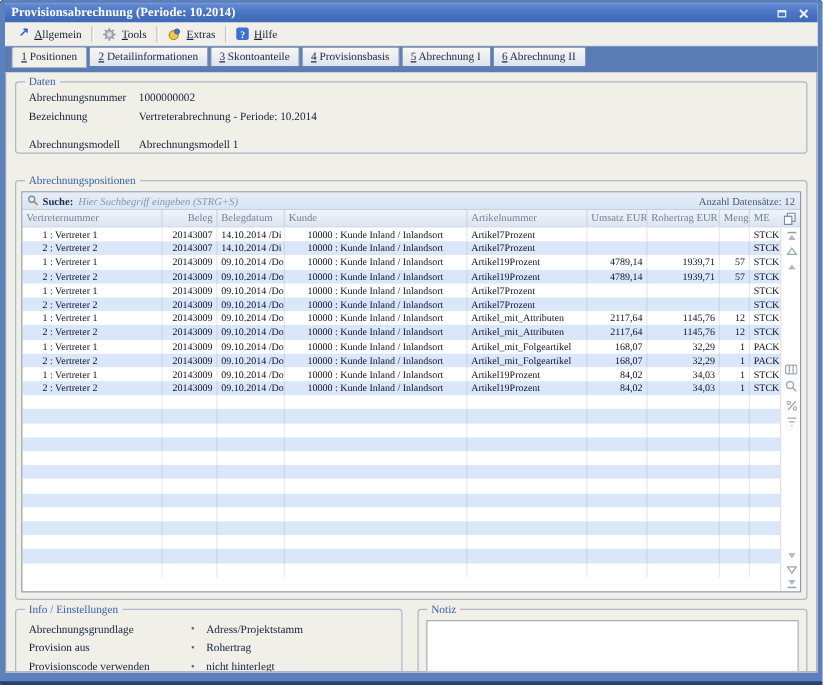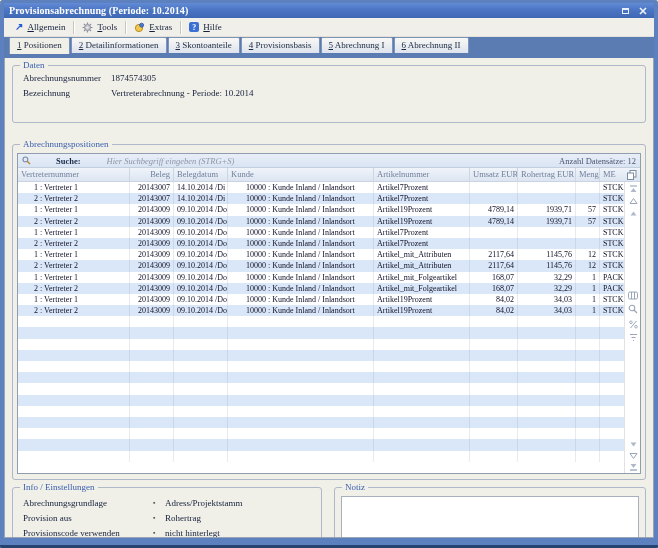--- a/index.html
+++ b/index.html
@@ -46,21 +46,21 @@
   .grp-daten{height:58px;margin-top:4px;}
   .f-row{display:flex;height:13px;align-items:center;padding-left:10px;font-size:9px;color:#15203a;}
   .f-row .f-label{width:88px;}
   .f-r1{margin-top:5px;}.f-r2{margin-top:2px;}.f-r3{margin-top:9px;}
 
   
   .grp-positionen{height:336px;margin-top:21px;}
   .table-container{position:absolute;left:4px;right:4px;top:8px;bottom:5px;border:1px solid #919cae;
     background:#fff;display:flex;flex-direction:column;overflow:hidden;}
   .search-row{height:14px;background:linear-gradient(180deg,#e8eef8,#d9e4f3);border-bottom:1px solid #c3cfde;
-    display:flex;align-items:center;padding:0 4px;font-size:8.5px;gap:22px;}
+    display:flex;align-items:center;padding:0 4px;font-size:8.5px;}
   .search-label{font-weight:bold;color:#1b2b4a;margin:0 4px 0 3px;}
   .search-placeholder{font-style:italic;color:#8d96a8;flex:1;white-space:nowrap;overflow:hidden;}
   .record-count{color:#4a5670;white-space:nowrap;}
   .header-row{height:14px;background:linear-gradient(180deg,#f0f4fa,#dce5f1);border-bottom:1px solid #c9d3e2;display:flex;}
   .hdr-cells{display:flex;flex:1;overflow:hidden;}
   .th{font-size:8.5px;color:#71809c;line-height:13px;padding:0 3px;white-space:nowrap;overflow:hidden;
     border-right:1px solid #cdd6e4;}
   .th-strip{width:16px;display:flex;align-items:center;justify-content:center;}
   .body-wrap{flex:1;display:flex;overflow:hidden;}
   .rows-area{flex:1;overflow:hidden;}
@@ -149,25 +149,29 @@
       <span class="tab"><u>5</u> Abrechnung I</span>
       <span class="tab"><u>6</u> Abrechnung II</span>
     </div>
 
     <div class="content">
 
       <div class="group grp-daten">
         <span class="legend">Daten</span>
         <div class="f-row f-r1">
           <span class="f-label">Abrechnungsnummer</span>
-          <span class="f-value">1874574305</span>
+          <span class="f-value">1000000002</span>
         </div>
         <div class="f-row f-r2">
           <span class="f-label">Bezeichnung</span>
           <span class="f-value">Vertreterabrechnung - Periode: 10.2014</span>
+        </div>
+        <div class="f-row f-r3">
+          <span class="f-label">Abrechnungsmodell</span>
+          <span class="f-value">Abrechnungsmodell 1</span>
         </div>
       </div>
 
       <div class="group grp-positionen">
         <span class="legend">Abrechnungspositionen</span>
         <div class="table-container">
 
           <div class="search-row">
             <svg width="9" height="9" viewBox="0 0 9 9">
                 <circle cx="3.4" cy="3.4" r="2.4" fill="none" stroke="#7d8aa2" stroke-width="1.1"></circle>

